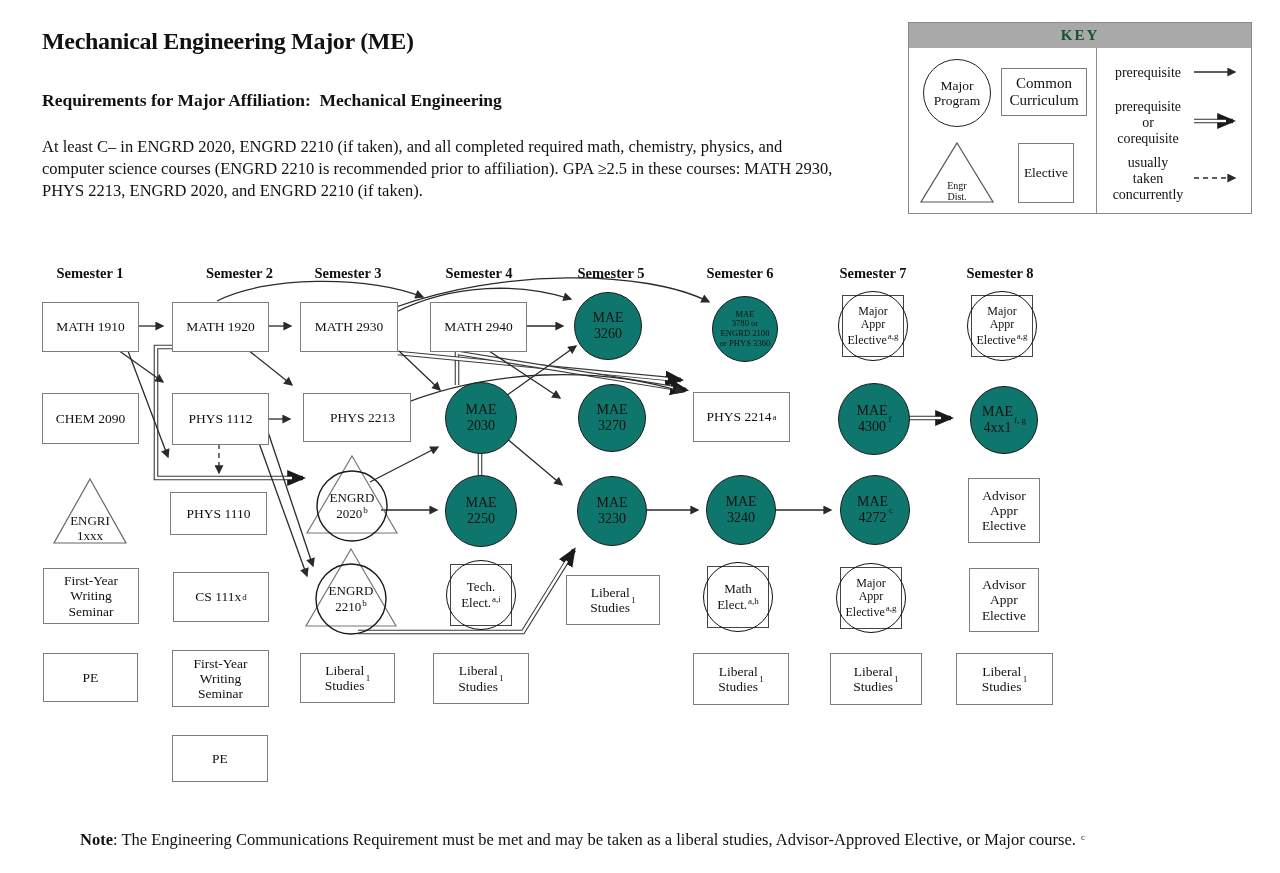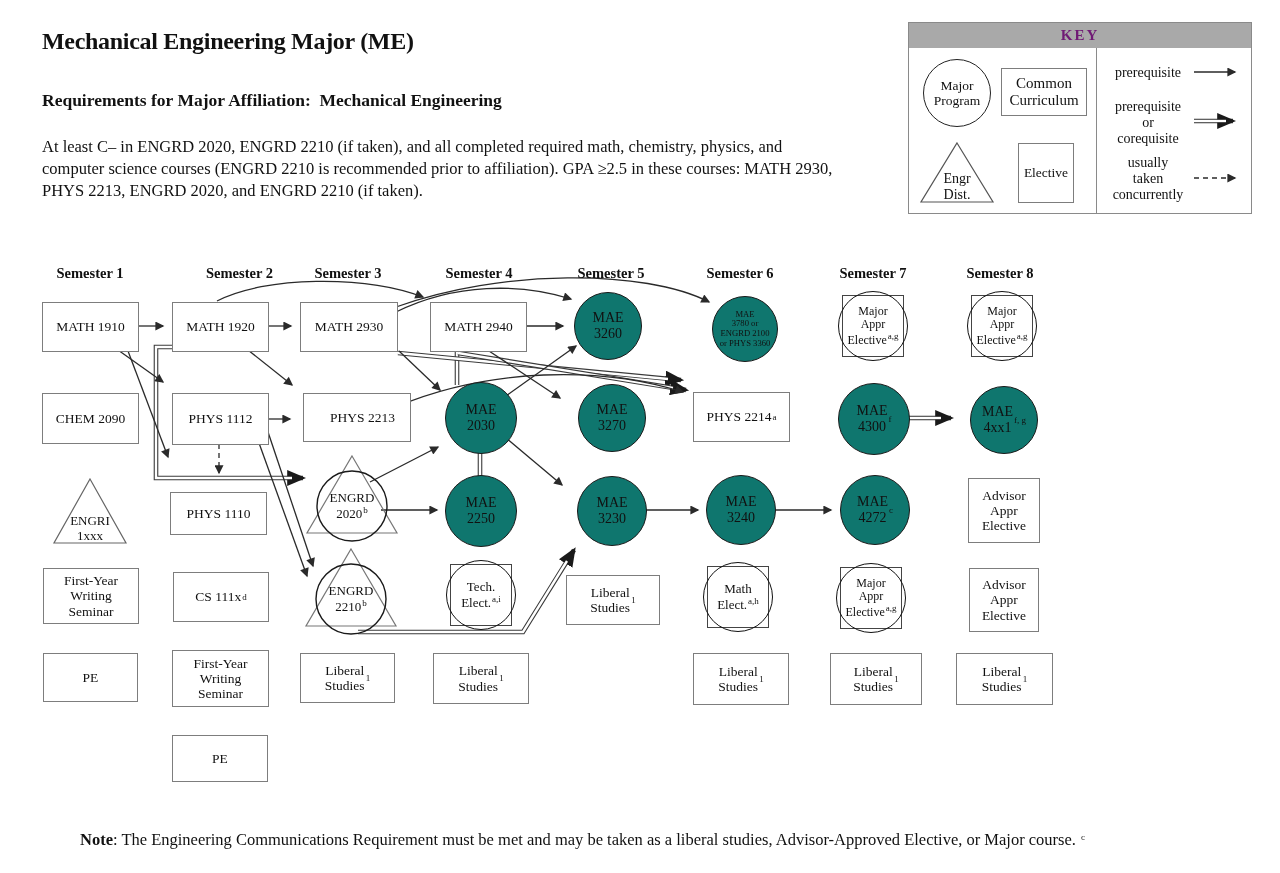--- a/index.html
+++ b/index.html
@@ -24,21 +24,21 @@
   .sqc{position:absolute;z-index:3;}
   .sqc .sq{position:absolute;left:4px;top:4px;right:4px;bottom:4px;border:1.2px solid #444;}
   .sqc .circ{position:absolute;left:0;top:0;right:0;bottom:0;border:1.4px solid #111;border-radius:50%;background:rgba(255,255,255,0);}
   .sqc .txt{position:absolute;left:0;top:0;right:0;bottom:0;display:flex;align-items:center;justify-content:center;text-align:center;font-size:12px;line-height:1.1;}
   
   .trii{position:absolute;z-index:3;}
   .trii svg{position:absolute;left:0;top:0;}
   .trii .txt{position:absolute;left:0;top:0;right:0;bottom:0;display:flex;align-items:center;justify-content:center;text-align:center;font-size:13px;line-height:1.1;}
   
   .keybox{position:absolute;left:908px;top:22px;width:342px;height:190px;border:1.5px solid #8a8a8a;background:#fff;z-index:4;}
-  .keyhead{position:absolute;left:0;top:0;right:0;height:25px;background:#a9a9a9;color:#701a75;
+  .keyhead{position:absolute;left:0;top:0;right:0;height:25px;background:#a9a9a9;color:#14532d;
            display:flex;align-items:center;justify-content:center;font-size:15px;font-weight:bold;letter-spacing:2px;}
   .keydiv{position:absolute;left:187px;top:25px;bottom:0;border-left:1px solid #8a8a8a;}
   .keylabel{position:absolute;text-align:center;font-size:14px;line-height:1.15;white-space:pre-line;}
   svg.edges{position:absolute;left:0;top:0;z-index:2;}
   .edge{stroke:#2a2a2a;stroke-width:1.3;fill:none;}
   .edge-dash{stroke:#2a2a2a;stroke-width:1.3;fill:none;stroke-dasharray:5 4;}
   .dl-dark{stroke:#3a3a3a;stroke-width:4.6;fill:none;}
   .dl-light{stroke:#fff;stroke-width:2.4;fill:none;}
 </style>
 </head>
@@ -62,21 +62,21 @@
 Program</span>
       </div>
     <div class="abs" style="left:92px;top:45px;width:84px;height:46px;border:1px solid #7d7d7d;display:flex;align-items:center;justify-content:center;text-align:center;font-size:15px;line-height:1.12;">
         <span class="lbl">Common
 Curriculum</span>
       </div>
     <div class="trii" style="left:10px;top:118px;width:76px;height:64px;">
       <svg width="76" height="64">
           <polygon points="38,2 74,61 2,61" fill="none" stroke="#555" stroke-width="1.2"></polygon>
         </svg>
-      <div class="txt" style="align-items:flex-end;padding-bottom:3px;font-size:14px;">
+      <div class="txt" style="align-items:flex-end;padding-bottom:3px;font-size:10px;">
           <span class="lbl">Engr
 Dist.</span>
         </div>
     </div>
     <div class="abs" style="left:109px;top:120px;width:54px;height:58px;border:1px solid #7d7d7d;display:flex;align-items:center;justify-content:center;font-size:13.5px;">
         <span class="lbl">Elective</span>
       </div>
     <div class="keylabel" style="left:196px;top:42px;width:86px;">prerequisite</div>
     <div class="keylabel" style="left:196px;top:76px;width:86px;">prerequisite
 or

